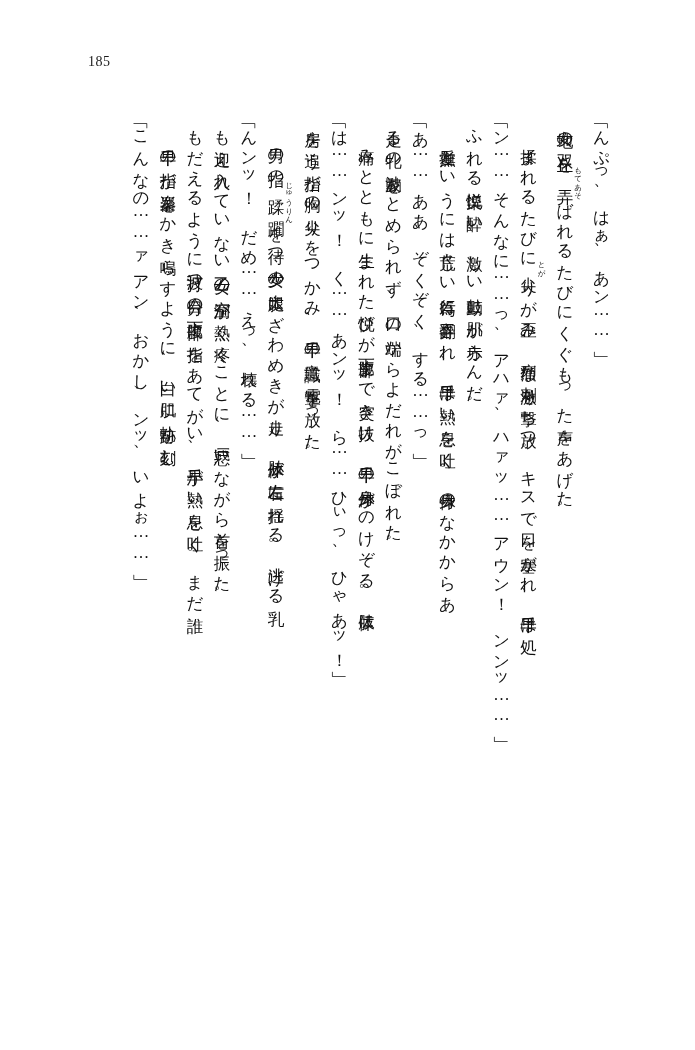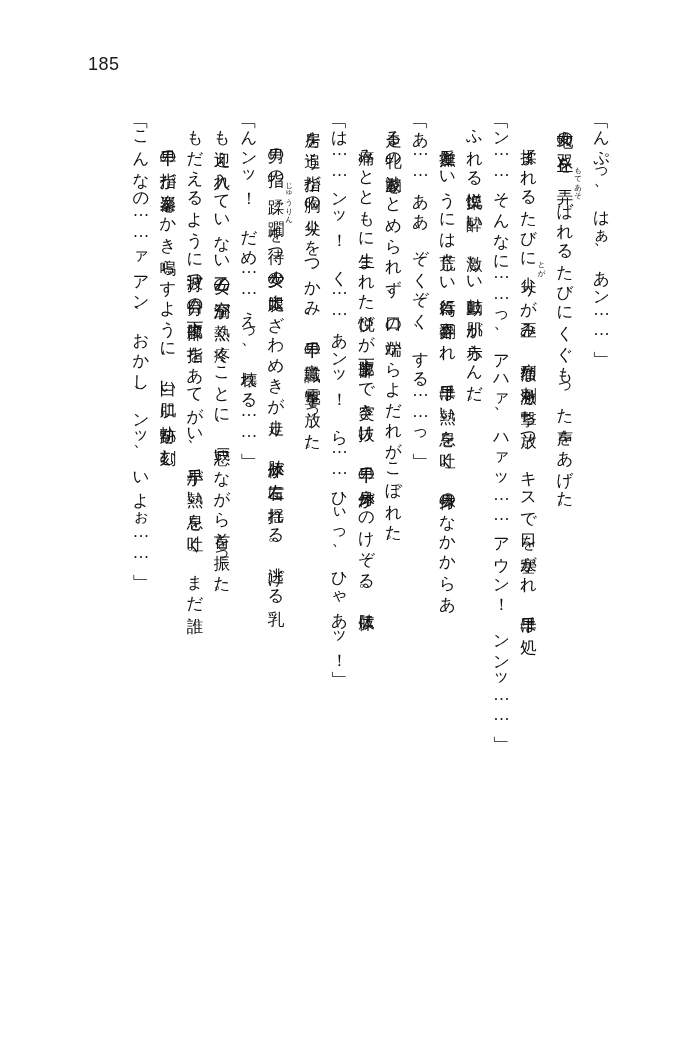--- a/index.html
+++ b/index.html
@@ -18,24 +18,24 @@
   .page {
     position: relative;
     width: 695px;
     height: 1050px;
     box-sizing: border-box;
   }
   .page-number {
     position: absolute;
     top: 54px;
     left: 88px;
-    font-size: 18px;
+    font-size: 14px;
     letter-spacing: 0.5px;
     color: #1a1a1a;
-    font-family: Liberation Sans, sans-serif;
+    font-family: Liberation Serif, serif;
   }
   .text-block {
     position: absolute;
     top: 118px;
     right: 86px;
     height: 850px;
     display: flex;
     flex-direction: row;
     align-items: flex-start;
     justify-content: flex-start;

